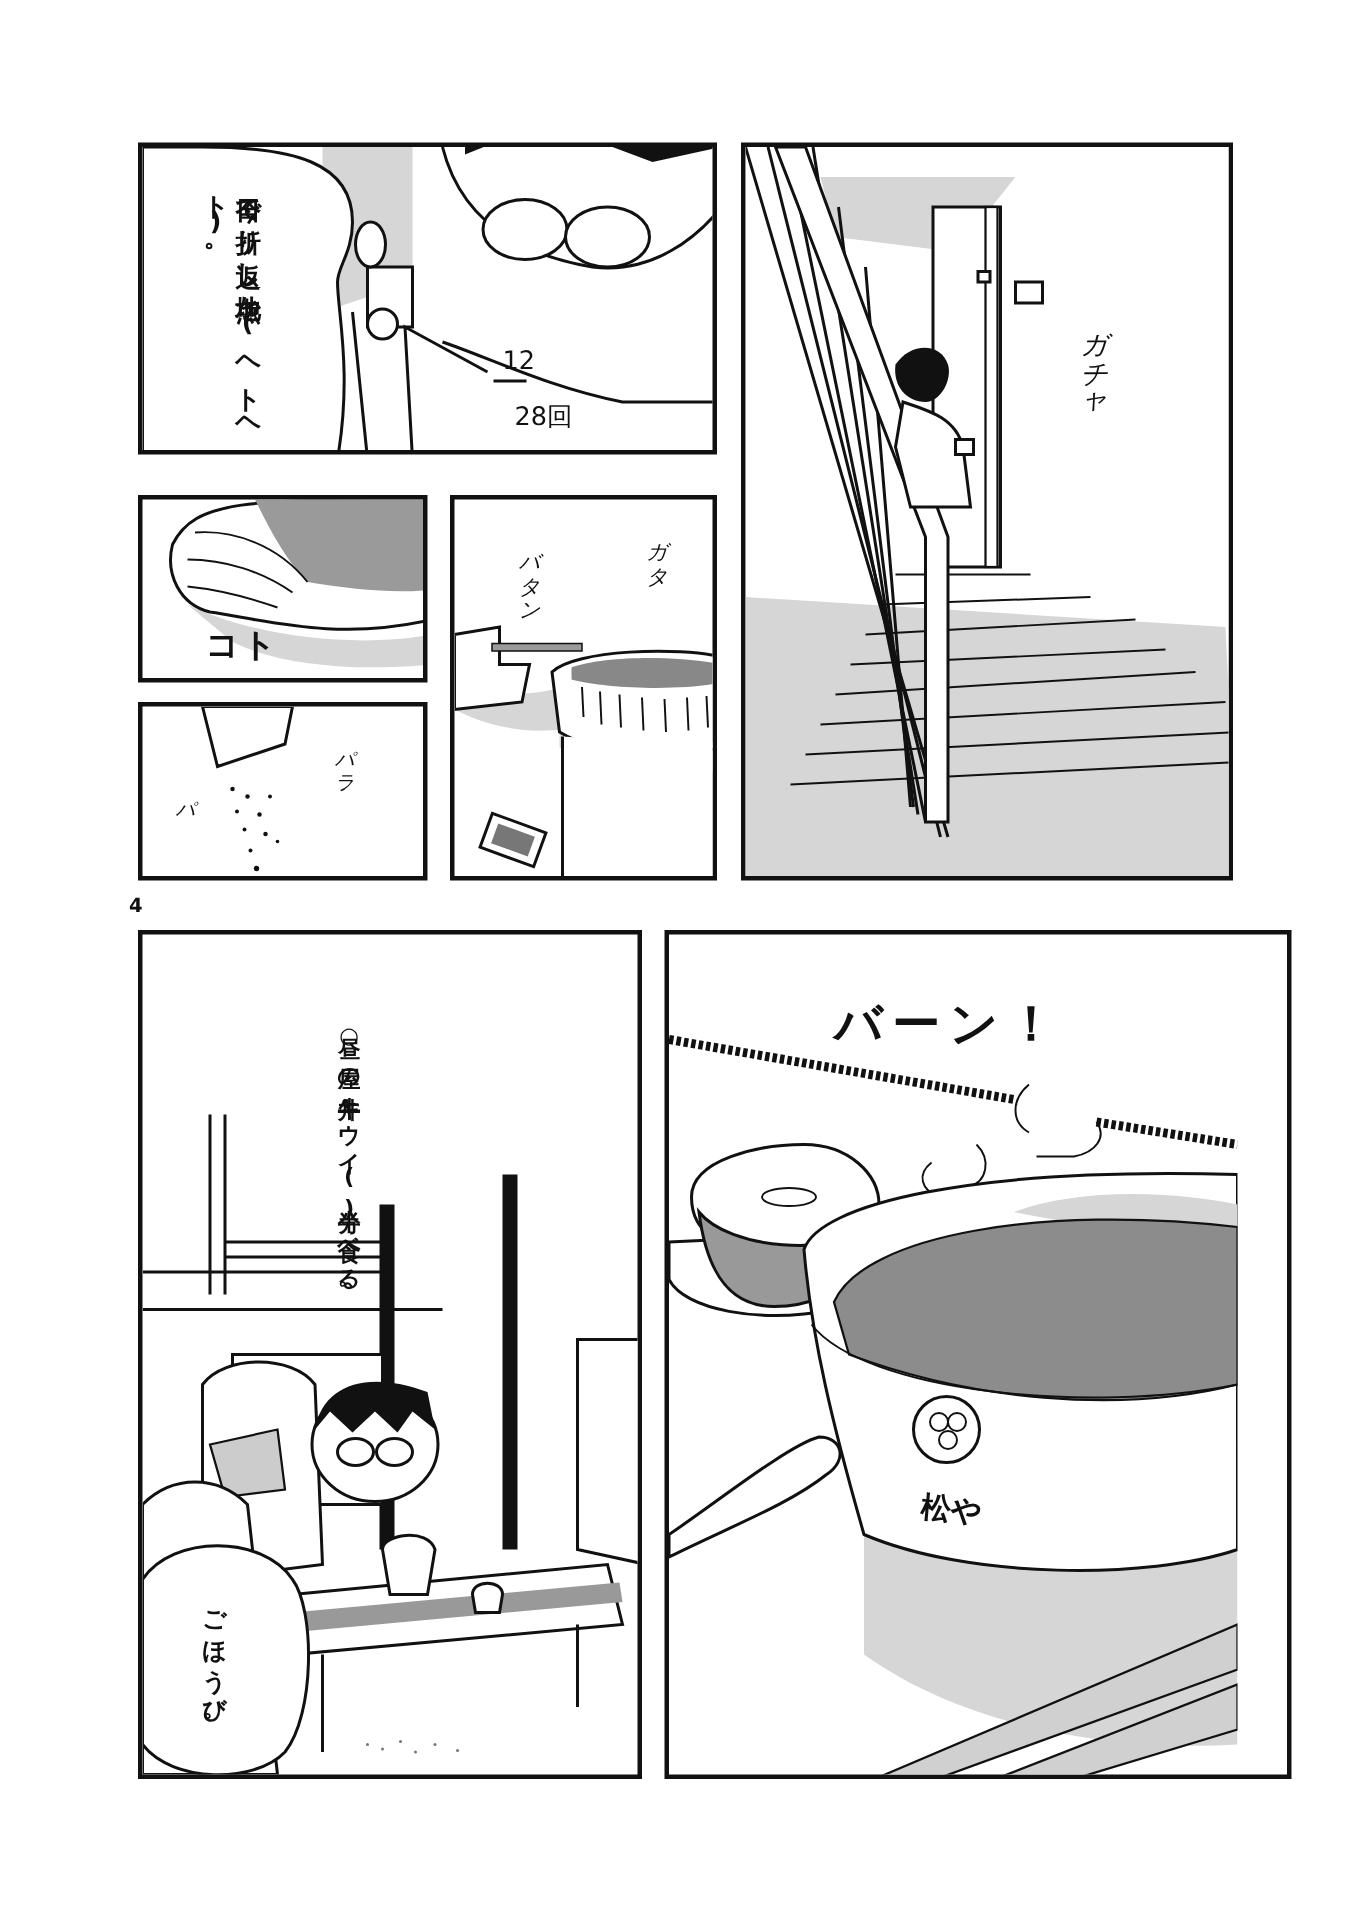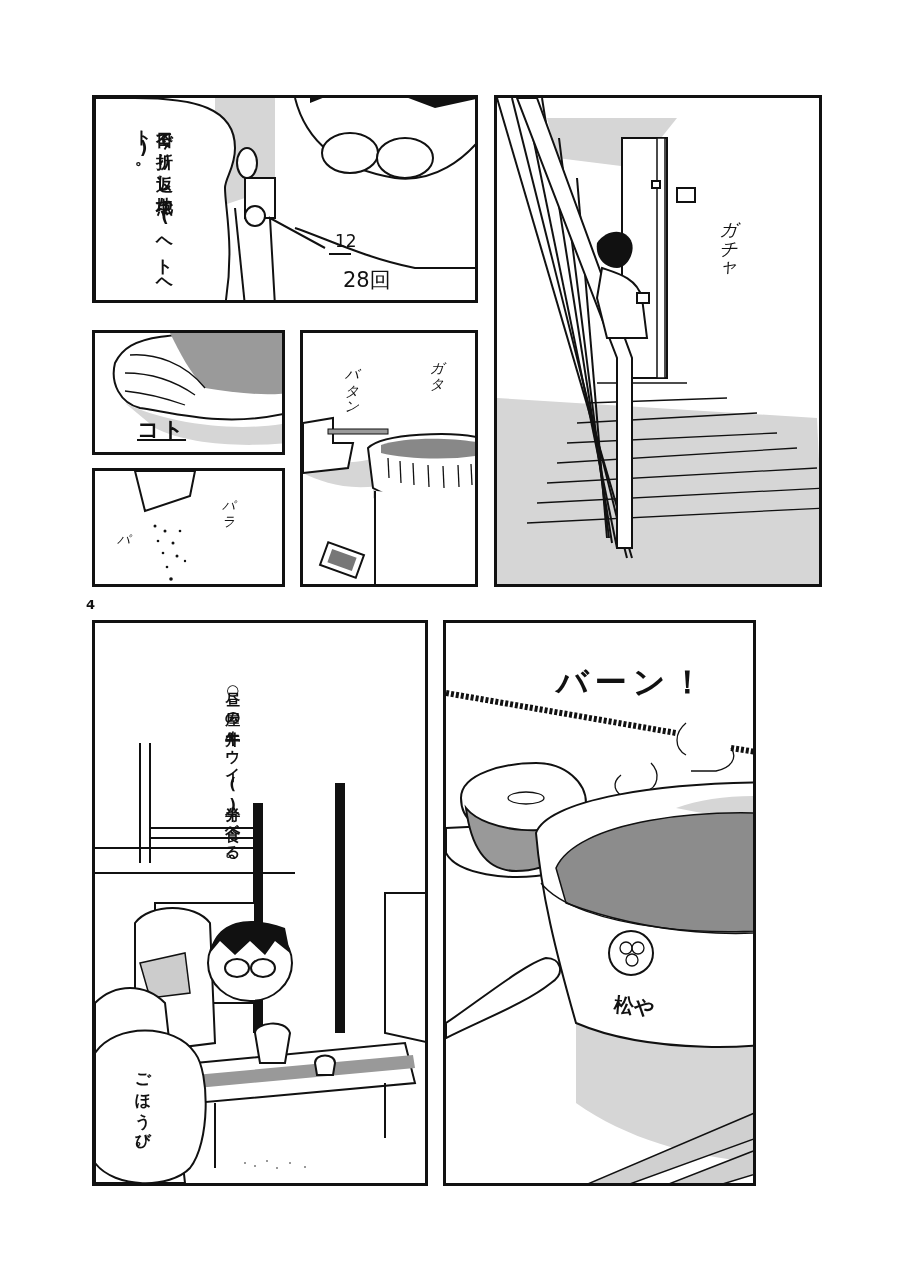--- a/index.html
+++ b/index.html
@@ -42,21 +42,21 @@
     <path class="line" d="M120,110 L128,208"></path>
     <path class="line" d="M140,110 L150,208"></path>
     <path d="M40,0 C100,0 140,10 140,50 C140,70 130,80 130,90 C130,110 140,150 130,208 L0,208 L0,0 Z" fill="#fff" stroke="#111" stroke-width="2"></path>
     <ellipse cx="152" cy="65" rx="10" ry="15" class="white"></ellipse>
   </svg>
   <div class="vtext" style="right:300px; top:20px; font-size:17px; height:170px;">
     <span>今日で</span><span>折り返し地点</span><span>か(ヘトヘト)。</span>
   </div>
   <div class="sfx" style="left:240px; top:133px; font-size:17px;">12</div>
   <div style="position:absolute; left:234px; top:155px; width:22px; border-top:2px solid #111;"></div>
-  <div class="sfx" style="left:248px; top:168px; font-size:21px;">28回</div>
+  <div class="sfx" style="left:248px; top:168px; font-size:17px;">28回</div>
 </div>
 
 <div class="panel" style="left:494px; top:95px; width:328px; height:492px;">
   <svg width="328" height="492">
     <rect x="0" y="0" width="328" height="492" fill="#fff"></rect>
     <polygon class="gray" points="50,20 180,20 140,70 60,60"></polygon>
     <rect x="125" y="40" width="45" height="240" class="white"></rect>
     <rect x="160" y="40" width="8" height="240" fill="#fff" stroke="#111" stroke-width="1.5"></rect>
     <rect x="180" y="90" width="18" height="14" class="white"></rect>
     <rect x="155" y="83" width="8" height="7" class="white"></rect>
@@ -89,21 +89,21 @@
 
 <div class="panel" style="left:92px; top:330px; width:193px; height:125px;">
   <svg width="193" height="125">
     <path class="gray" d="M30,70 C70,90 140,100 193,90 L193,110 C140,115 90,110 60,95 Z"></path>
     <path class="white" d="M20,30 C35,0 70,0 193,0 L193,80 C130,95 80,80 45,75 C25,70 15,50 20,30 Z"></path>
     <path d="M75,0 L193,0 L193,60 C170,63 140,60 110,55 C95,40 85,20 75,0 Z" fill="#9a9a9a"></path>
     <path class="thin" d="M35,22 C60,20 90,30 110,55"></path>
     <path class="thin" d="M30,40 C55,40 80,48 100,62"></path>
     <path class="thin" d="M30,58 C50,60 70,65 90,72"></path>
   </svg>
-  <div class="sfx" style="left:42px; top:82px; font-size:22px; font-weight:bold; letter-spacing:2px;text-decoration:underline;">コト</div>
+  <div class="sfx" style="left:42px; top:82px; font-size:22px; font-weight:bold; letter-spacing:2px;">コト</div>
 </div>
 
 <div class="panel" style="left:300px; top:330px; width:178px; height:257px;">
   <svg width="178" height="257">
     <path class="gray" d="M0,120 C30,135 60,130 90,120 L90,150 C50,160 20,150 0,140 Z"></path>
     <path class="white" d="M0,90 L30,85 L30,110 L50,110 L45,135 L0,140 Z"></path>
     <rect x="25" y="96" width="60" height="5" fill="#9a9a9a" stroke="#111" stroke-width="1"></rect>
     <path class="gray" d="M70,150 C100,165 150,170 178,160 L178,180 C140,190 95,180 70,165 Z"></path>
     <path class="white" d="M65,115 C80,100 150,98 178,105 L178,165 C140,175 95,170 70,155 Z"></path>
     <path d="M78,112 C100,104 150,104 178,110 L178,122 C150,128 100,126 78,120 Z" fill="#888"></path>
@@ -181,21 +181,21 @@
         <circle cx="210" cy="544" r="1"></circle>
     </g>
     <path class="white" d="M0,430 C20,400 80,400 100,430 C115,450 115,520 95,545 C75,566 20,566 0,540 Z"></path>
   </svg>
   <div class="vtext" style="left:128px; top:57px; font-size:15px; height:220px;">
     <span>昼</span><span>○屋の牛丼</span><span>キウイ(半分)</span><span>食べる。</span>
   </div>
   <div class="vtext" style="left:38px; top:440px; font-size:16px;">ごほうび。</div>
 </div>
 
-<div class="panel" style="left:443px; top:620px; width:313px; height:566px;">
+<div class="panel" style="left:443px; top:620px; width:418px; height:566px;">
   <svg width="379" height="566">
     <path d="M0,70 L230,110" stroke="#111" stroke-width="6" stroke-dasharray="3,2" fill="none"></path>
     <path d="M285,125 L379,140" stroke="#111" stroke-width="6" stroke-dasharray="3,2" fill="none"></path>
     <path class="thin" d="M240,100 C228,110 228,125 240,132"></path>
     <path class="thin" d="M285,125 C292,135 285,145 270,148 L245,148"></path>
     <path class="thin" d="M205,140 C215,150 212,165 200,168"></path>
     <path class="thin" d="M175,152 C165,160 168,170 180,175"></path>
     <path class="white" d="M0,230 C10,250 60,260 110,250 L105,200 L0,205 Z"></path>
     <path class="white" d="M15,175 C15,150 60,140 90,140 C120,140 140,160 140,180 C140,205 100,210 70,210 C35,210 15,200 15,175 Z"></path>
     <path d="M20,185 C40,210 110,215 135,195 C125,235 100,248 70,248 C40,248 25,225 20,185Z" fill="#999" stroke="#111" stroke-width="2"></path>

